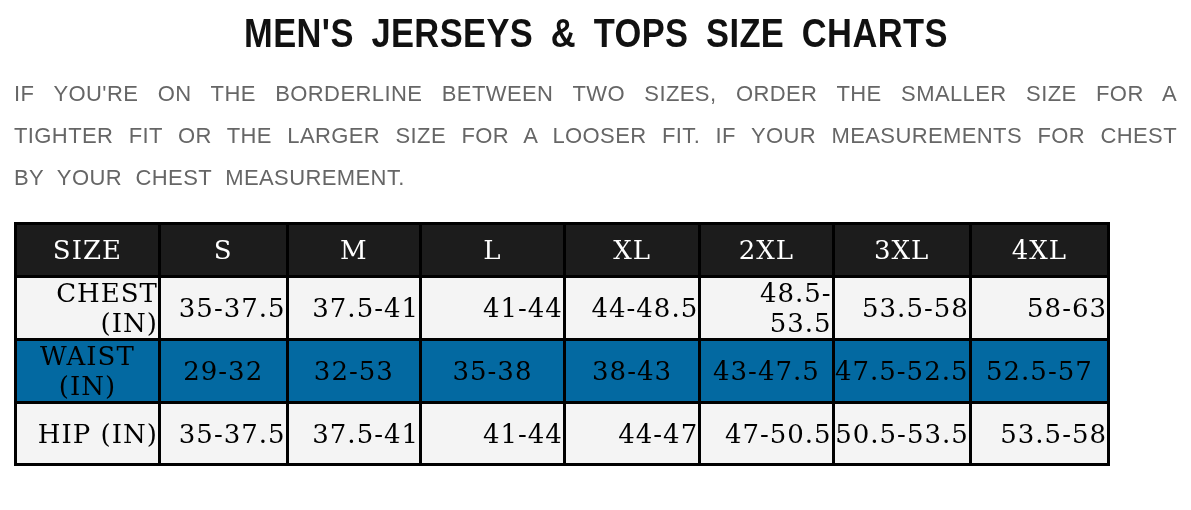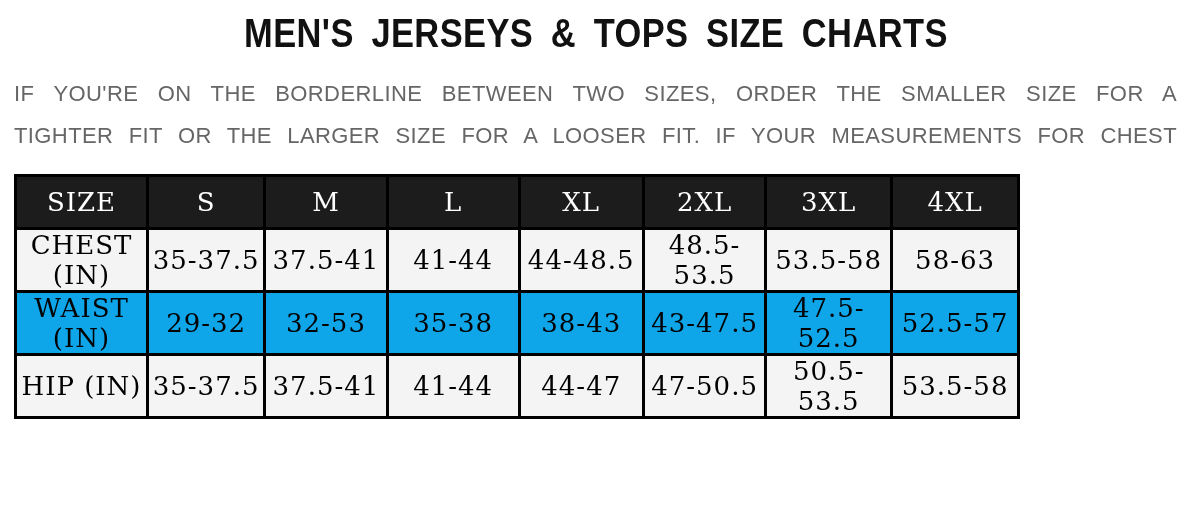--- a/index.html
+++ b/index.html
@@ -42,22 +42,22 @@
     white-space: normal;
   }
   .intro-line.last {
     text-align: left;
     text-align-last: left;
     word-spacing: 7px;
   }
 
   
   .chart-table {
-    width: 1006px;
-    margin: 17px 14px 0 14px;
+    width: 1096px;
+    margin: 23px 14px 0 14px;
     border-collapse: collapse;
     border: 3px solid #000000;
     table-layout: fixed;
   }
   .chart-table th, .chart-table td {
     border: 3px solid #000000;
     text-align: center;
     vertical-align: middle;
     font-family: "DejaVu Serif", serif;
     font-weight: normal;
@@ -67,23 +67,23 @@
   .chart-table thead th {
     background: #1c1c1c;
     color: #ffffff;
     height: 53px;
     font-size: 26px;
   }
   .chart-table tbody td {
     color: #000000;
     font-size: 26px;
     height: 54px;
-    background: #0ea5e9;
+    background: #0369a1;
   }
-  .chart-table tbody tr.alt td { background: #f4f4f4; }
+  .chart-table tbody tr.alt td { background: #f4f4f4; text-align: right; }
   .chart-table tbody tr.tall td { height: 62px; }
 
   col.c-size { width: 13.16%; }
   col.c-s    { width: 11.69%; }
   col.c-m    { width: 12.21%; }
   col.c-l    { width: 13.16%; }
   col.c-xl   { width: 12.38%; }
   col.c-2xl  { width: 12.21%; }
   col.c-3xl  { width: 12.55%; }
   col.c-4xl  { width: 12.64%; }
@@ -93,20 +93,21 @@
 
 <div class="page">
 
   <div class="title-wrap">
     <div class="title">MEN'S JERSEYS &amp; TOPS SIZE CHARTS</div>
   </div>
 
   <div class="intro">
     <div class="intro-line">IF YOU'RE ON THE BORDERLINE BETWEEN TWO SIZES, ORDER THE SMALLER SIZE FOR A</div>
     <div class="intro-line">TIGHTER FIT OR THE LARGER SIZE FOR A LOOSER FIT. IF YOUR MEASUREMENTS FOR CHEST</div>
+    <div class="intro-line last">BY YOUR CHEST MEASUREMENT.</div>
   </div>
 
   <table class="chart-table">
     <colgroup>
       <col class="c-size">
         <col class="c-s">
         <col class="c-m">
         <col class="c-l">
       <col class="c-xl">
         <col class="c-2xl">

